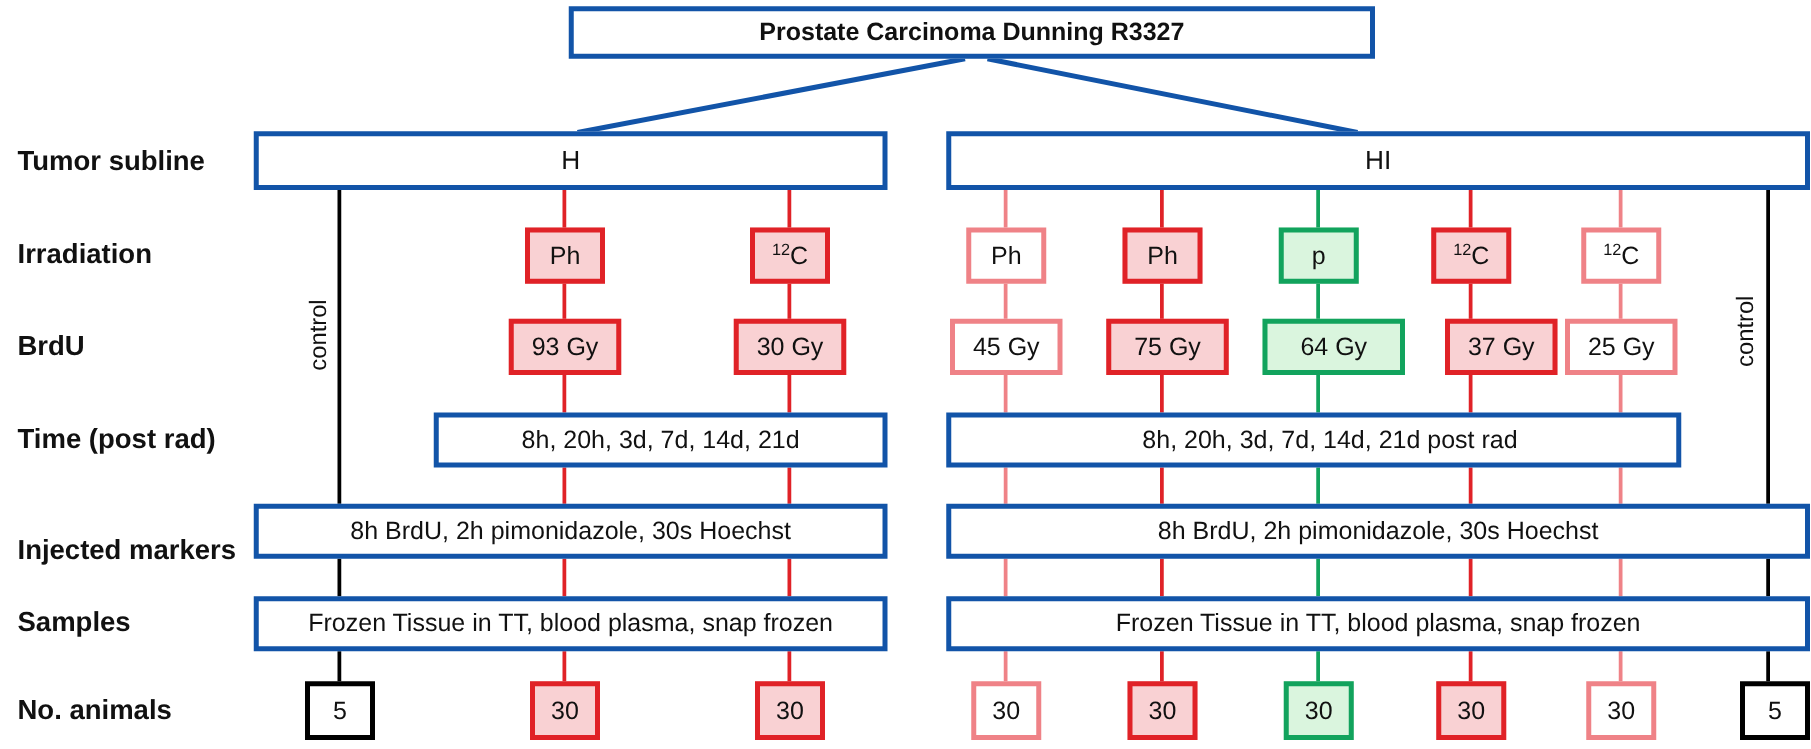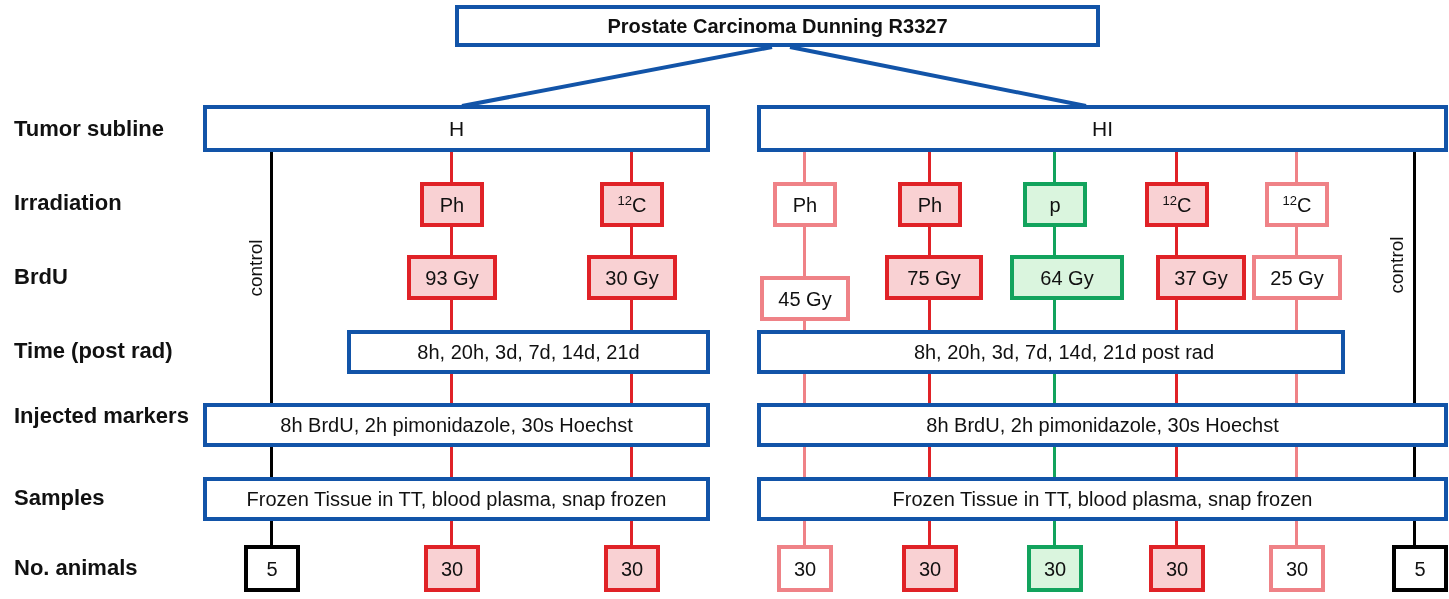--- a/index.html
+++ b/index.html
@@ -58,21 +58,21 @@
   <div class="vline red" style="left:1175px; top:152px; height:398px;"></div>
   <div class="vline lightred" style="left:1295px; top:152px; height:398px;"></div>
   <div class="vline black" style="left:1413px; top:152px; height:398px;"></div>
 
   <div class="box blue-box title-box" style="left:455px; top:5px; width:645px; height:42px;">Prostate Carcinoma Dunning R3327</div>
 
   <div class="row-label" style="top:117px;">Tumor subline</div>
   <div class="row-label" style="top:191px;">Irradiation</div>
   <div class="row-label" style="top:265px;">BrdU</div>
   <div class="row-label" style="top:339px;">Time (post rad)</div>
-  <div class="row-label" style="top:404px;">Injected markers</div>
+  <div class="row-label" style="top:428px;">Injected markers</div>
   <div class="row-label" style="top:486px;">Samples</div>
   <div class="row-label" style="top:556px;">No. animals</div>
 
   <div class="rot-label" style="left:196px;  top:258px;">control</div>
   <div class="rot-label" style="left:1337px; top:255px;">control</div>
 
   <div class="box blue-box" style="left:203px; top:105px; width:507px; height:47px; font-size:21px;">H</div>
   <div class="box blue-box" style="left:757px; top:105px; width:691px; height:47px; font-size:21px;">HI</div>
 
   <div class="box red-box" style="left:420px; top:182px; width:64px; height:45px;">
@@ -102,21 +102,21 @@
   <div class="box green-box" style="left:1023px; top:182px; width:64px; height:45px;">
     <span><span class="sup"></span><span>p</span></span>
   </div>
   <div class="box red-box" style="left:1145px; top:182px; width:64px; height:45px;">
     <span><span class="sup">12</span><span>C</span></span>
   </div>
   <div class="box lightred-box" style="left:1265px; top:182px; width:64px; height:45px;">
     <span><span class="sup">12</span><span>C</span></span>
   </div>
 
-  <div class="box lightred-box" style="left:760px; top:255px; width:90px; height:45px;margin-top:21px;">45 Gy</div>
+  <div class="box lightred-box" style="left:760px; top:255px; width:90px; height:45px;">45 Gy</div>
   <div class="box red-box" style="left:885px; top:255px; width:98px; height:45px;">75 Gy</div>
   <div class="box green-box" style="left:1010px; top:255px; width:114px; height:45px;">64 Gy</div>
   <div class="box red-box" style="left:1132px; top:255px; width:90px; height:45px;margin-left:24px;">37 Gy</div>
   <div class="box lightred-box" style="left:1252px; top:255px; width:90px; height:45px;">25 Gy</div>
 
   <div class="box blue-box" style="left:757px; top:330px; width:588px; height:44px;padding-left:26px;">8h, 20h, 3d, 7d, 14d, 21d post rad</div>
   <div class="box blue-box" style="left:757px; top:403px; width:691px; height:44px;">8h BrdU, 2h pimonidazole, 30s Hoechst</div>
   <div class="box blue-box" style="left:757px; top:477px; width:691px; height:44px;">Frozen Tissue in TT, blood plasma, snap frozen</div>
 
   <div class="box lightred-box" style="left:777px; top:545px; width:56px; height:47px;">30</div>

